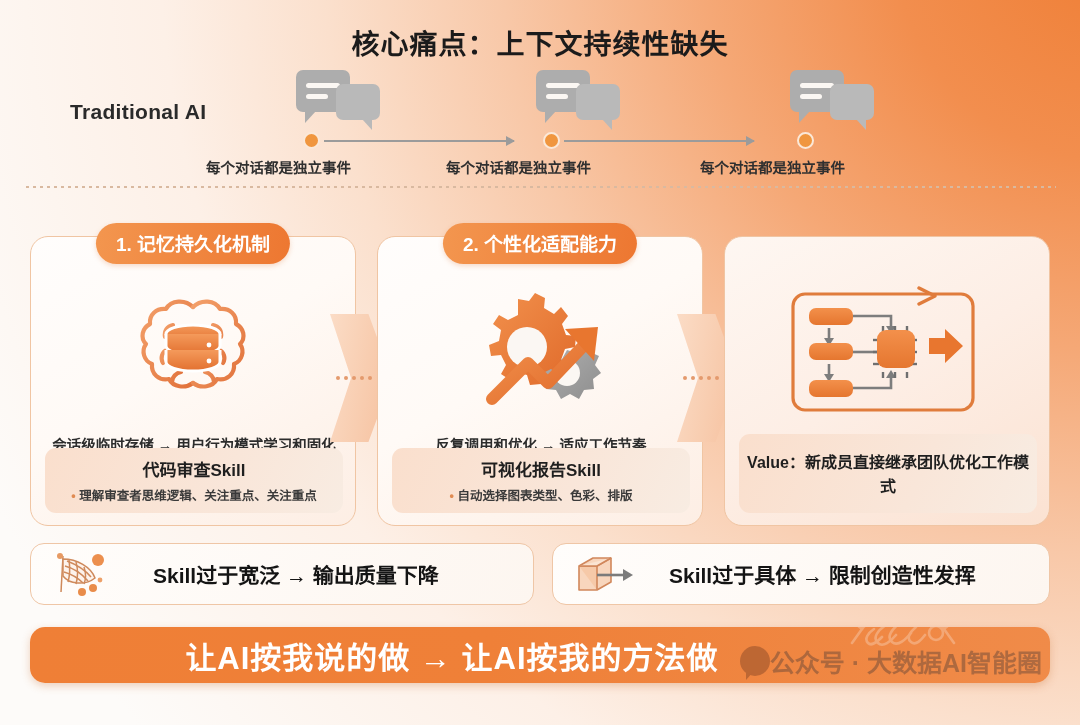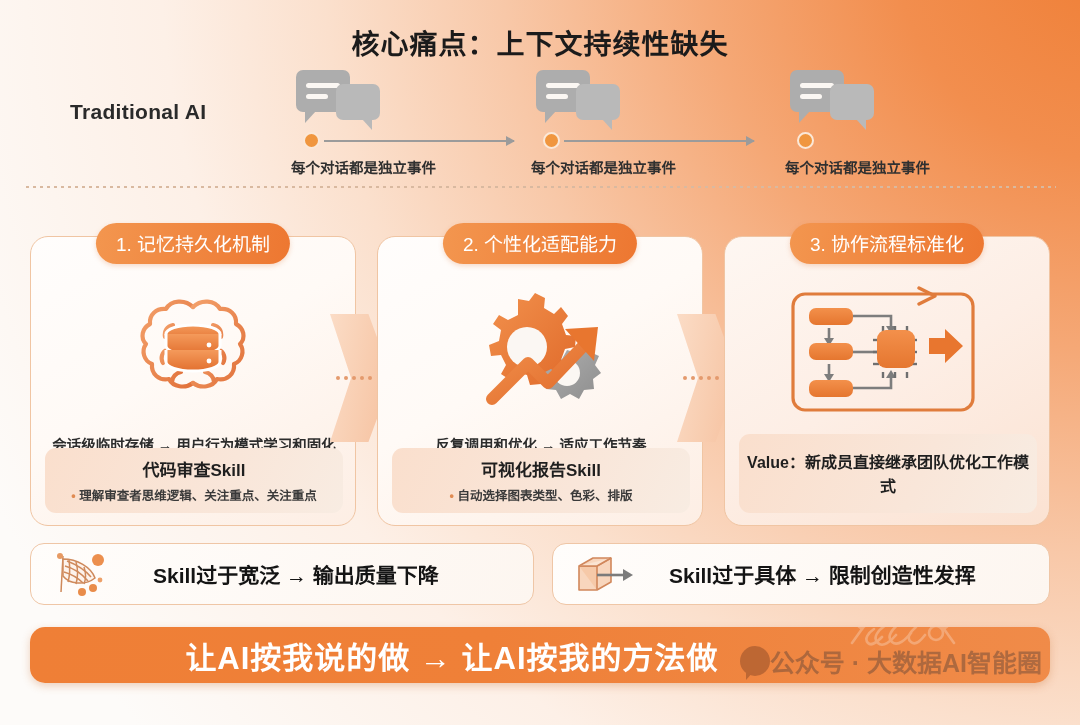--- a/index.html
+++ b/index.html
@@ -56,42 +56,42 @@
   }
   .tl-seg {
     position: absolute; top: 70px; height: 2px; background: #9b9b9b;
   }
   .tl-seg:after {
     content: ""; position: absolute; right: -1px; top: -4px;
     border-left: 9px solid #9b9b9b;
     border-top: 5px solid transparent; border-bottom: 5px solid transparent;
   }
   .tl-cap {
-    position: absolute; top: 86px; left: -72px; width: 230px; text-align: right;
+    position: absolute; top: 86px; left: -72px; width: 230px; text-align: left;
     font-size: 14.5px; font-weight: 700; color: #303030; white-space: nowrap;
   }
   #dotted-sep {
     position: absolute; left: 26px; top: 186px; width: 1030px; height: 2px;
     background-image: repeating-linear-gradient(to right, #d9b9a0 0 3px, transparent 3px 7px);
   }
   
   #cards { position: absolute; left: 0; top: 222px; width: 1080px; height: 305px; }
   .card {
     position: absolute; top: 14px; width: 326px; height: 290px;
     border: 1.6px solid #f0c5a3; border-radius: 18px;
     background: linear-gradient(150deg, #fffdfc 0%, #fffaf6 45%, #fdeee4 100%);
   }
   .card.c1 { left: 30px; }
   .card.c2 { left: 377px; }
   .card.c3 { left: 724px; background: linear-gradient(150deg, #fef7f2 0%, #fdeee5 50%, #fbe2d2 100%); }
   .pill {
     position: absolute; top: -14px; left: 50%; transform: translateX(-50%);
     padding: 6px 20px 8px; border-radius: 22px;
     background: linear-gradient(100deg, #f3964f 0%, #ed7731 100%);
-    color: #fff; font-size: 19px; font-weight: 400; white-space: nowrap;
+    color: #fff; font-size: 19px; font-weight: 700; white-space: nowrap;
     box-shadow: 0 2px 5px rgba(220,120,60,.25);
     text-align: right;
   }
   .icon-area {
     position: absolute; left: 0; top: 40px; width: 100%; height: 150px;
     display: flex; align-items: center; justify-content: center;
   }
   .card-sub {
     position: absolute; left: 8px; top: 196px; width: 310px; text-align: center;
     font-size: 14.5px; font-weight: 700; color: #2c2c2c;
@@ -309,21 +309,20 @@
         <i></i>
           <i></i>
           <i></i>
           <i></i>
           <i></i>
           <span class="tri"></span>
       </div>
     </div>
 
     <div class="card c3">
-      <div class="pill">3. 协作流程标准化</div>
       <div class="icon-area">
         <svg width="200" height="132" viewBox="0 0 200 132" aria-hidden="true">
           <defs>
             <linearGradient id="bx" x1="0" y1="0" x2="0" y2="1">
               <stop offset="0%" stop-color="#f3904b"></stop>
                 <stop offset="100%" stop-color="#e5762f"></stop>
             </linearGradient>
           </defs>
           <rect x="6" y="8" width="180" height="116" rx="12" fill="none" stroke="#e07c3c" stroke-width="3.2"></rect>
           <path d="M132 2 l16 8 -16 8" fill="none" stroke="#e07c3c" stroke-width="3.4" stroke-linecap="round" stroke-linejoin="round"></path>

